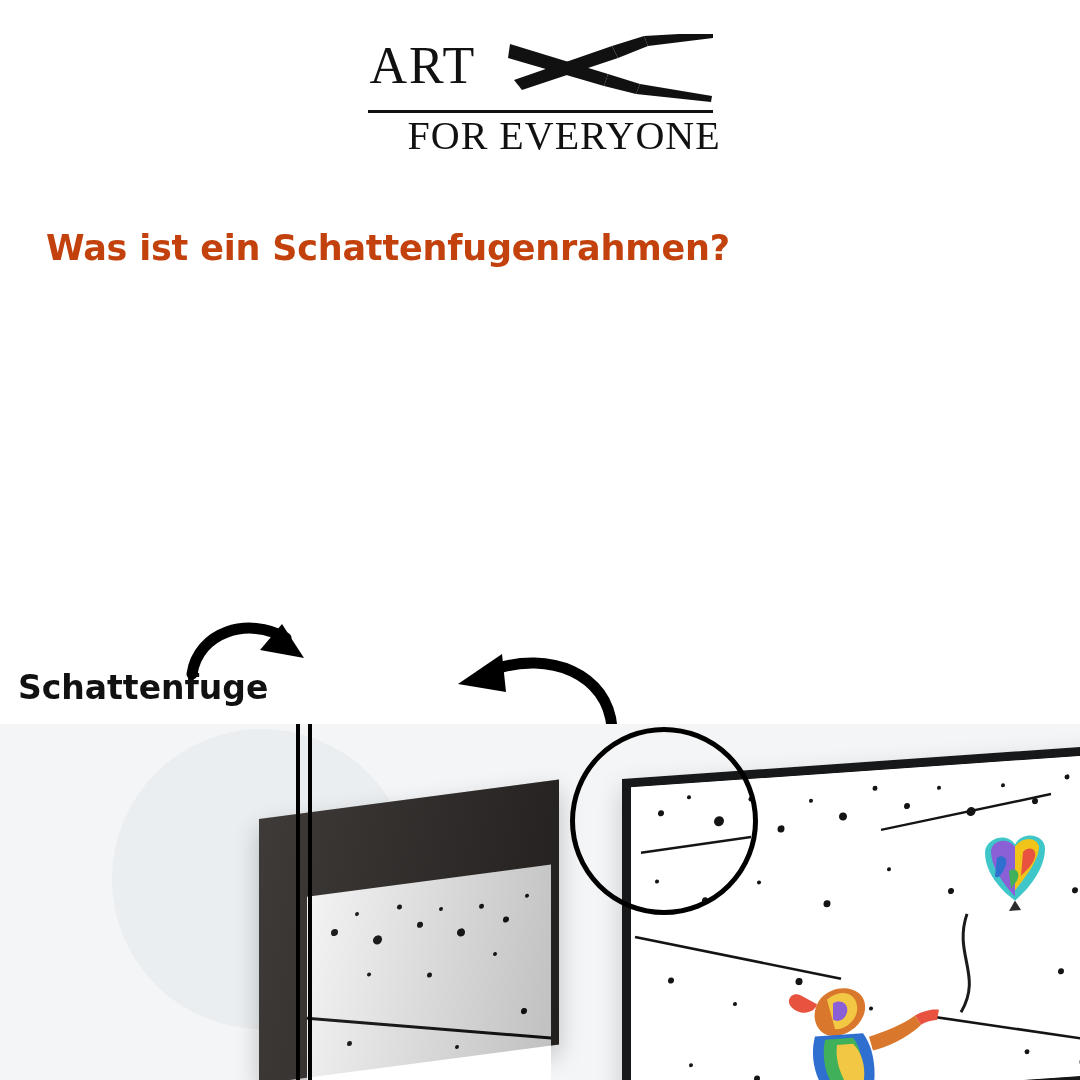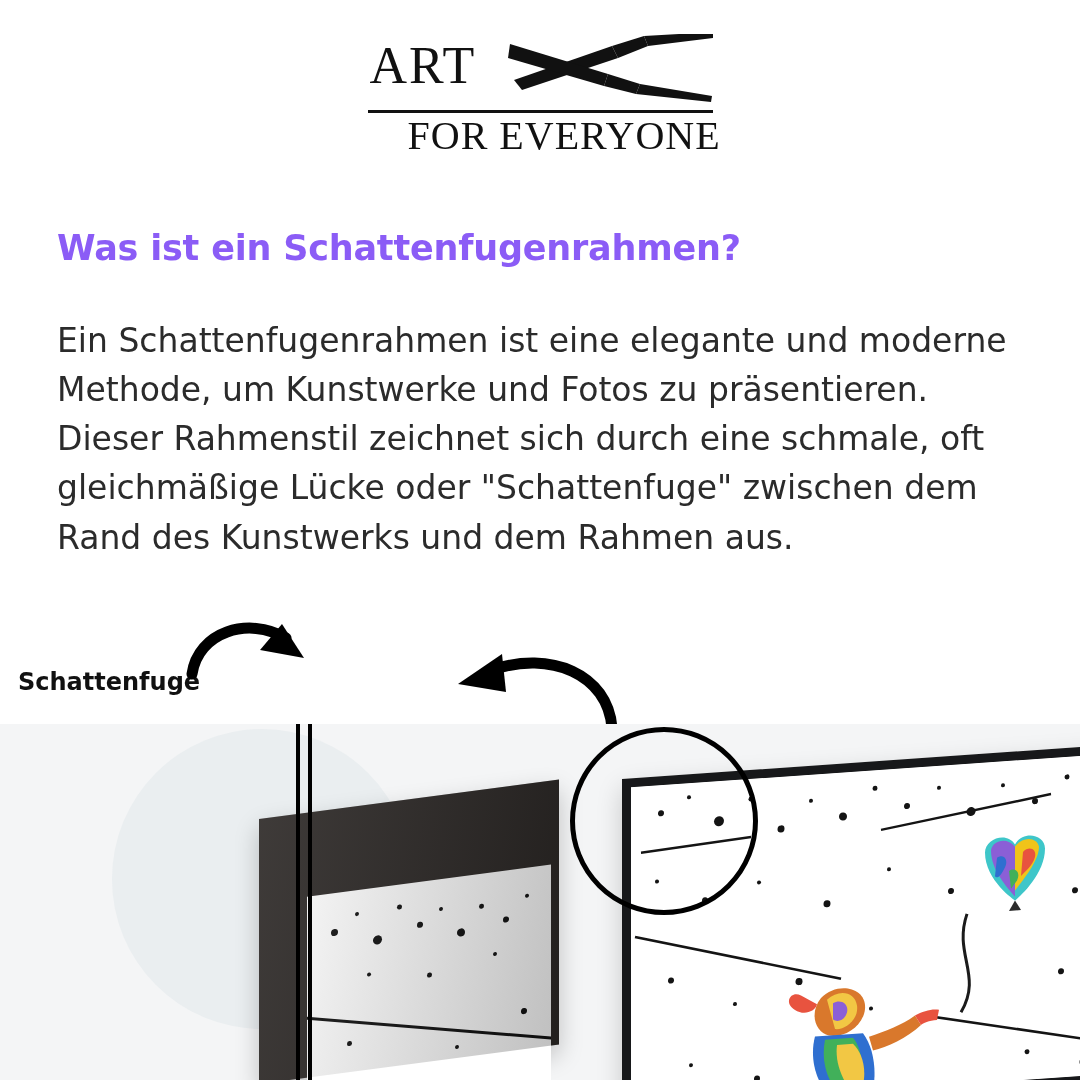--- a/index.html
+++ b/index.html
@@ -14,20 +14,21 @@
     overflow: hidden;
     position: relative;
   }
 
   .page {
     position: relative;
     width: 1080px;
     height: 1080px;
     overflow: hidden;
     background: #ffffff;
+    text-align: center;
   }
 
   
   .logo-wrap {
     position: absolute;
     top: 38px;
     left: 0;
     width: 1080px;
     display: flex;
     justify-content: center;
@@ -70,25 +71,25 @@
     position: absolute;
     left: 140px;
     top: -4px;
     width: 205px;
     height: 78px;
   }
 
   
   .heading {
     position: absolute;
-    left: 57px;
+    left: 46px;
     top: 205px;
     font-size: 35px;
     font-weight: 700;
-    color: #8b5cf6;
+    color: #c2410c;
     letter-spacing: -0.2px;
   }
   .body-text {
     position: absolute;
     left: 57px;
     top: 283px;
     width: 960px;
     font-size: 33px;
     line-height: 1.49;
     color: #2b2b2b;
@@ -191,21 +192,21 @@
     height: 178px;
     border: 5px solid #000000;
     border-radius: 50%;
   }
 
   
   .callout-label {
     position: absolute;
     left: 18px;
     top: 668px;
-    font-size: 24px;
+    font-size: 33px;
     font-weight: 700;
     color: #111111;
   }
   .arrow-left-svg {
     position: absolute;
     left: 186px;
     top: 612px;
     width: 130px;
     height: 80px;
   }
@@ -252,21 +253,20 @@
           <path d="M132 50 L204 62 L203 68 L128 60 Z"></path>
         </g>
       </svg>
 
       <div class="logo-rule"></div>
       <div class="logo-bottom">FOR EVERYONE</div>
     </div>
   </div>
 
   <h1 class="heading">Was ist ein Schattenfugenrahmen?</h1>
-  <p class="body-text">Ein Schattenfugenrahmen ist eine elegante und moderne Methode, um Kunstwerke und Fotos zu präsentieren. Dieser Rahmenstil zeichnet sich durch eine schmale, oft gleichmäßige Lücke oder "Schattenfuge" zwischen dem Rand des Kunstwerks und dem Rahmen aus.</p>
 
   <div class="callout-label">Schattenfuge</div>
 
   <svg class="arrow-left-svg" viewBox="0 0 130 80">
     <path d="M6 62 C12 20, 62 4, 100 26" stroke="#000000" stroke-width="11" fill="none" stroke-linecap="round"></path>
     <path d="M118 46 L96 12 L74 38 Z" fill="#000000"></path>
   </svg>
 
   <svg class="arrow-right-svg" viewBox="0 0 180 90">
     <path d="M172 80 C168 26, 110 2, 52 22" stroke="#000000" stroke-width="11" fill="none" stroke-linecap="round"></path>

